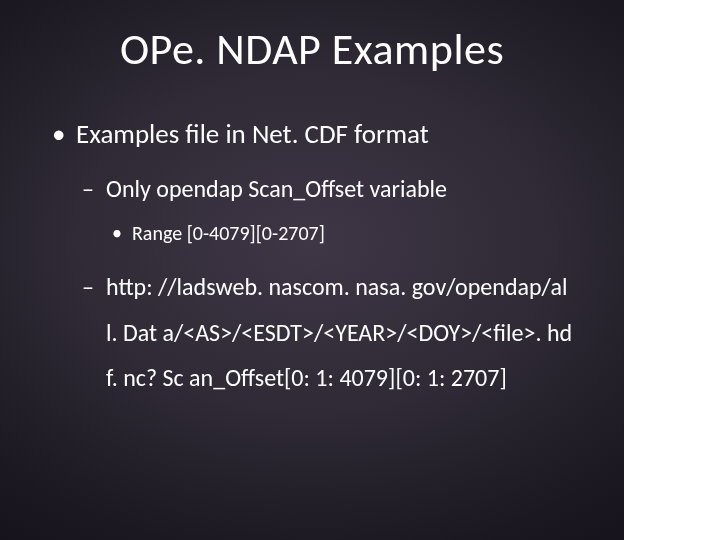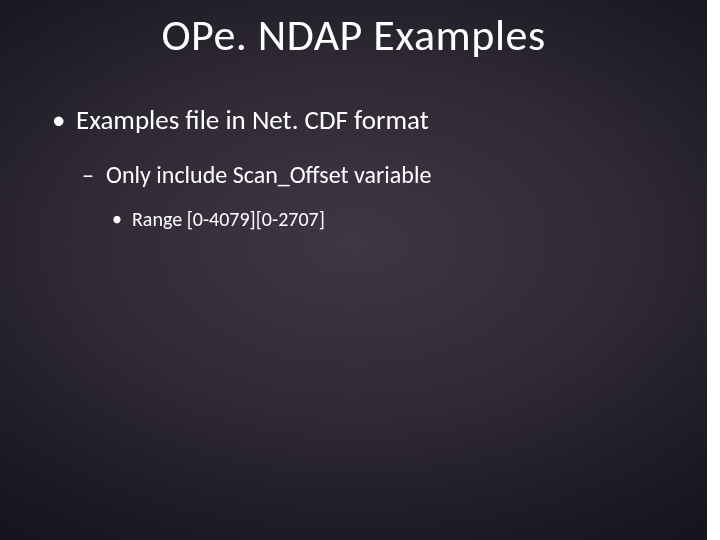--- a/index.html
+++ b/index.html
@@ -4,30 +4,30 @@
 <style>
   html, body {
     margin: 0;
     padding: 0;
     width: 720px;
     height: 540px;
     overflow: hidden;
     font-family: "Segoe UI", "Calibri", "Candara", "Corbel", Arial, sans-serif;
   }
   .slide {
-    width: 707px;
+    width: 624px;
     height: 540px;
     background: radial-gradient(ellipse 110% 90% at 50% 45%,
                  #3f3646 0%,
                  #2f2a35 35%,
                  #1b1822 65%,
                  #0a0910 100%);
     color: #ffffff;
     box-sizing: border-box;
-    padding: 8px 48px 40px 48px;
+    padding: 22px 48px 40px 48px;
     position: relative;
   }
   .title {
     font-size: 44px;
     font-weight: 400;
     text-align: center;
     margin: 0 0 40px 0;
     letter-spacing: 0.5px;
   }
   ul.lvl1 {
@@ -95,23 +95,26 @@
 <body>
 
 <div class="slide">
   <h1 class="title">OPe. NDAP Examples</h1>
 
   <ul class="lvl1">
     <li>
       <span>Examples file in Net. CDF format</span>
       <ul class="lvl2">
         <li>
-          <span>Only include Scan_Offset variable</span>
+          <span>Only opendap Scan_Offset variable</span>
           <ul class="lvl3">
             <li>
               <span>Range [0-4079][0-2707]</span>
             </li>
           </ul>
+        </li>
+        <li>
+          <span class="url">http: //ladsweb. nascom. nasa. gov/opendap/all. Dat a/&lt;AS&gt;/&lt;ESDT&gt;/&lt;YEAR&gt;/&lt;DOY&gt;/&lt;file&gt;. hdf. nc? Sc an_Offset[0: 1: 4079][0: 1: 2707]</span>
         </li>
       </ul>
     </li>
   </ul>
 </div>
 
 </body></html>

